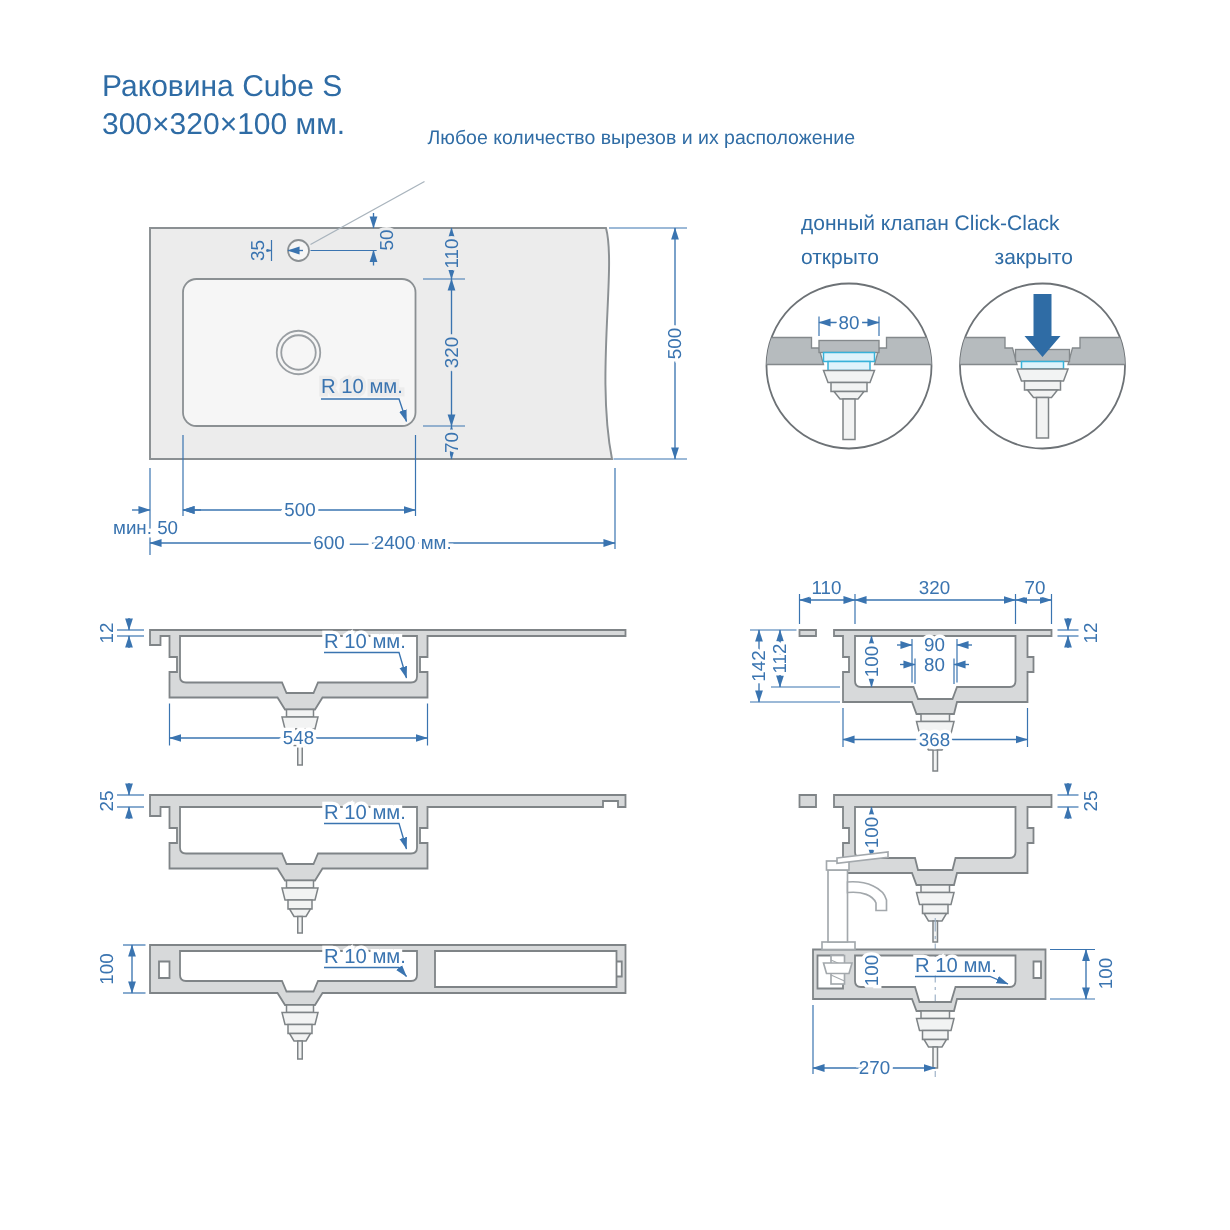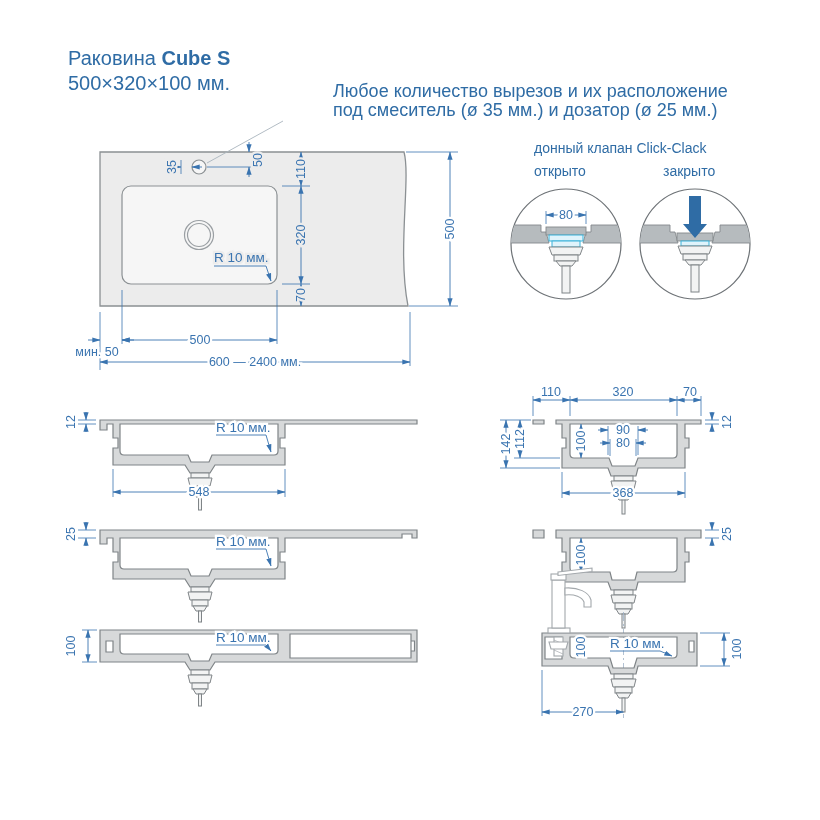--- a/index.html
+++ b/index.html
@@ -1,21 +1,21 @@
 <!DOCTYPE html>
 <html><head>
 <meta charset="utf-8">
 <style>
   html,body{margin:0;padding:0;background:#fff;}
   #page{position:relative;width:820px;height:820px;background:#fff;overflow:hidden;
         font-family:"Liberation Sans",sans-serif;}
   #drawing{position:absolute;left:0;top:0;}
   #title-block{position:absolute;left:68px;top:46px;color:#2f6ca5;font-size:20px;line-height:25px;}
-  #title-block .bold{font-weight:bold;}
-  #note-block{position:absolute;left:285px;top:82px;color:#2f6ca5;font-size:18px;line-height:19px;margin-left:48px;}
+  #title-block .bold{font-weight:normal;}
+  #note-block{position:absolute;left:285px;top:82px;color:#2f6ca5;font-size:13px;line-height:19px;}
   
   .slab{fill:#ececec;stroke:#8b9093;stroke-width:1.3;}
   .basin{fill:#f6f6f6;stroke:#8b9093;stroke-width:1.2;}
   .prof{fill:#d7d9da;stroke:#7f8487;stroke-width:1.2;fill-rule:evenodd;}
   .metal{fill:#f2f3f3;stroke:#7f8487;stroke-width:1;}
   .dim{stroke:#3a74b0;stroke-width:0.9;fill:none;}
   .ext{stroke:#3a74b0;stroke-width:0.8;fill:none;}
   .lead{stroke:#a9b4bd;stroke-width:0.9;fill:none;}
   text.d{fill:#3a74b0;font-size:12.5px;font-family:"Liberation Sans",sans-serif;}
   text.n{fill:#3a74b0;font-size:13.5px;font-family:"Liberation Sans",sans-serif;}
@@ -356,21 +356,20 @@
         <text class="d halo" x="583" y="716" text-anchor="middle">270</text>
       </g>
     </g>
   </svg>
 
   <div id="title-block">
     <div>
       <span>Раковина</span>
       <span class="bold">Cube S</span>
     </div>
-    <div>500×320×100 мм.</div>
+    <div>300×320×100 мм.</div>
   </div>
 
   <div id="note-block">
     <div>Любое количество вырезов и их расположение</div>
-    <div>под смеситель (ø 35 мм.) и дозатор (ø 25 мм.)</div>
   </div>
 
 </div>
 
 </body></html>

